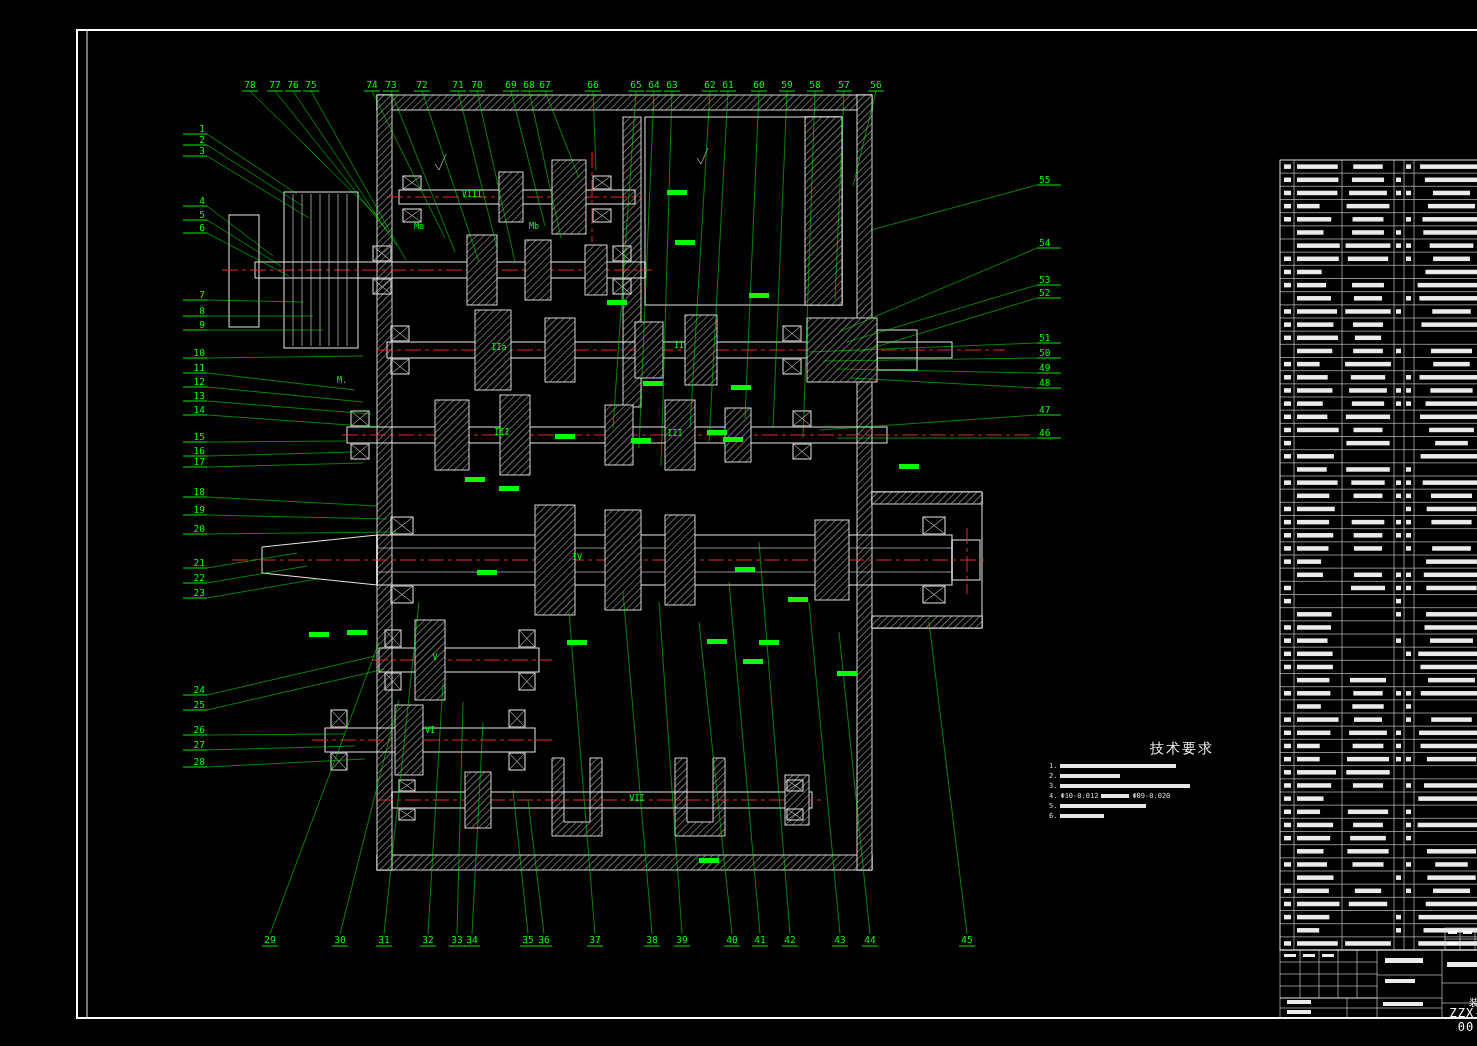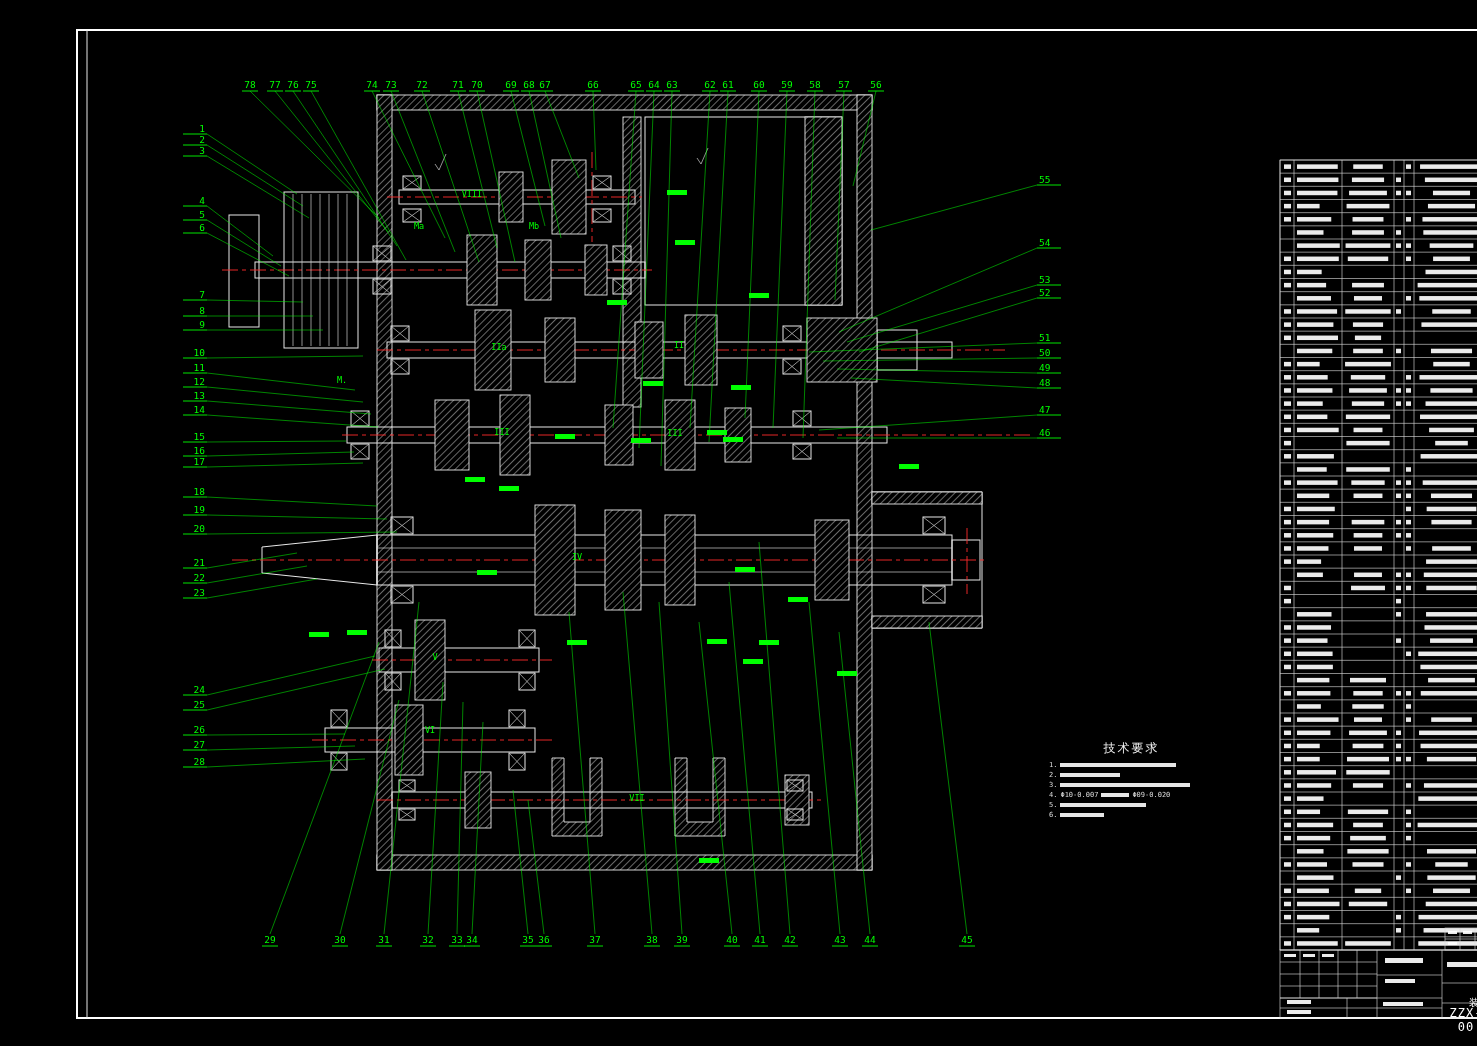--- a/index.html
+++ b/index.html
@@ -13,21 +13,21 @@
   .cl{fill:none;stroke:#ff2a2a;stroke-width:0.9;stroke-dasharray:16 4 4 4;}
   .leader{stroke:#00ff00;stroke-width:0.55;fill:none;opacity:0.95;}
   .uline{stroke:#00ff00;stroke-width:0.9;}
   .plabel{fill:#00ff00;font-size:9.5px;font-family:"DejaVu Sans Mono",monospace;}
   .slabel{fill:#00ff00;font-size:8.5px;font-family:"DejaVu Sans Mono",monospace;}
   .dimbar{fill:#00ff00;}
   .tbar{fill:#ffffff;opacity:0.92;}
   .grid{stroke:#d8d8d8;stroke-width:0.7;opacity:0.9;fill:none;}
   .overlay{position:absolute;}
   .tech{left:1002px;top:740px;width:165px;color:#e8e8e8;}
-  .tech-title{text-align:center;font-size:12px;letter-spacing:2px;color:#f2f2f2;margin-bottom:3px;}
+  .tech-title{text-align:right;font-size:14px;letter-spacing:2px;color:#f2f2f2;margin-bottom:3px;}
   .tech-line{display:flex;align-items:center;gap:3px;height:10px;font-size:7px;color:#dddddd;white-space:nowrap;}
   .bar{height:4px;background:#e6e6e6;display:inline-block;}
   .tb-name{left:1396px;top:996px;width:46px;text-align:center;color:#ffffff;font-size:10px;padding-left:18px;}
   .tb-no{left:1396px;top:1006px;width:46px;text-align:center;color:#ffffff;font-size:12px;letter-spacing:1px;}
 </style>
 </head>
 <body>
 
 <div id="sheet">
   <svg id="cad" width="1477" height="1046" viewBox="0 0 1477 1046">
@@ -873,21 +873,21 @@
         <div class="tech-line">
           <span>2.</span>
           <span class="bar" style="width: 60px;"></span>
         </div>
         <div class="tech-line">
           <span>3.</span>
           <span class="bar" style="width: 130px;"></span>
         </div>
         <div class="tech-line">
           <span>4.</span>
-          <span>Φ10-0.007</span>
+          <span>Φ10-0.012</span>
           <span class="bar" style="width: 28px;"></span>
           <span>Φ09-0.020</span>
         </div>
         <div class="tech-line">
           <span>5.</span>
           <span class="bar" style="width: 86px;"></span>
         </div>
         <div class="tech-line">
           <span>6.</span>
           <span class="bar" style="width: 44px;"></span>

